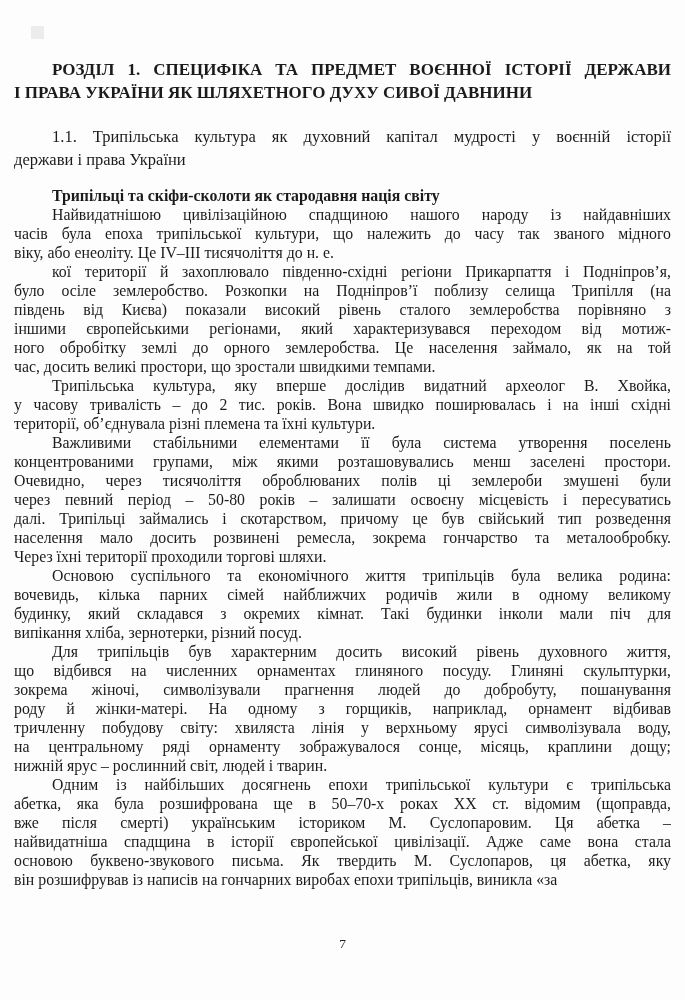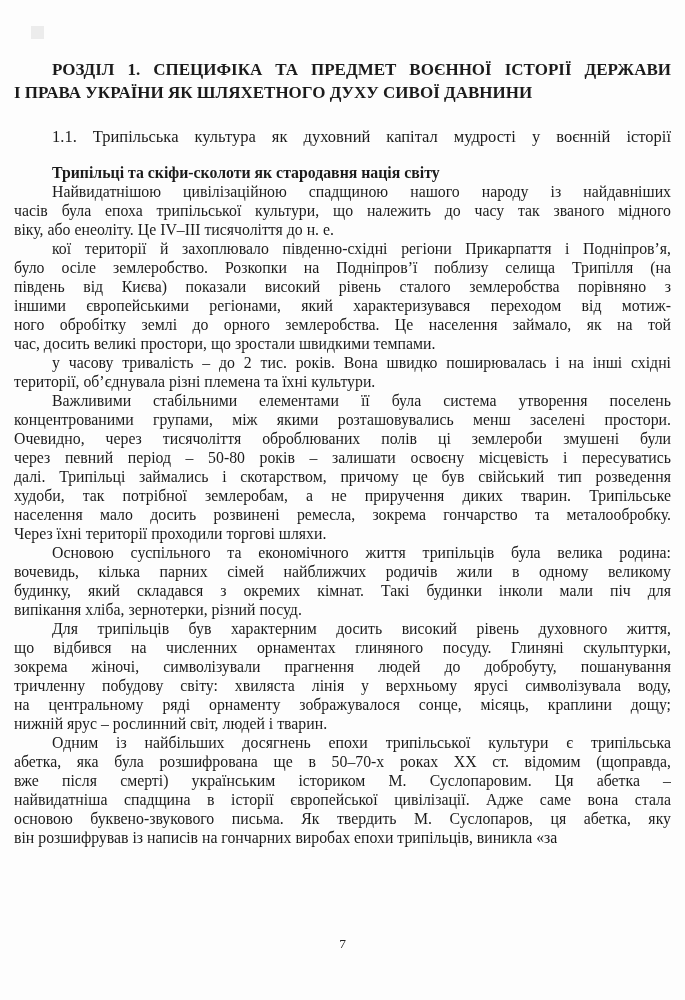--- a/index.html
+++ b/index.html
@@ -39,62 +39,64 @@
 
 <div class="page">
   <div class="scan-artifact"></div>
   <div class="content">
     <div class="para chapter-title">
         <div class="line jl">РОЗДІЛ 1. СПЕЦИФІКА ТА ПРЕДМЕТ ВОЄННОЇ ІСТОРІЇ ДЕРЖАВИ</div>
         <div class="line">І ПРАВА УКРАЇНИ ЯК ШЛЯХЕТНОГО ДУХУ СИВОЇ ДАВНИНИ</div>
       </div>
     <div class="para section-title">
         <div class="line jl">1.1. Трипільська культура як духовний капітал мудрості у воєнній історії</div>
+        <div class="line">держави і права України</div>
       </div>
     <div class="body-text">
         <div class="para bold">
           <div class="line">Трипільці та скіфи-сколоти як стародавня нація світу</div>
         </div>
         <div class="para">
           <div class="line jl">Найвидатнішою цивілізаційною спадщиною нашого народу із найдавніших</div>
           <div class="line jl">часів була епоха трипільської культури, що належить до часу так званого мідного</div>
           <div class="line">віку, або енеоліту. Це IV–III тисячоліття до н. е.</div>
         </div>
         <div class="para">
           <div class="line jl">кої території й захоплювало південно-східні регіони Прикарпаття і Подніпров’я,</div>
           <div class="line jl">було осіле землеробство. Розкопки на Подніпров’ї поблизу селища Трипілля (на</div>
           <div class="line jl">південь від Києва) показали високий рівень сталого землеробства порівняно з</div>
           <div class="line jl">іншими європейськими регіонами, який характеризувався переходом від мотиж-</div>
           <div class="line jl">ного обробітку землі до орного землеробства. Це населення займало, як на той</div>
           <div class="line">час, досить великі простори, що зростали швидкими темпами.</div>
         </div>
         <div class="para">
+          <div class="line jl">Трипільська культура, яку вперше дослідив видатний археолог В. Хвойка,</div>
           <div class="line jl">у часову тривалість – до 2 тис. років. Вона швидко поширювалась і на інші східні</div>
           <div class="line">території, об’єднувала різні племена та їхні культури.</div>
         </div>
         <div class="para">
           <div class="line jl">Важливими стабільними елементами її була система утворення поселень</div>
           <div class="line jl">концентрованими групами, між якими розташовувались менш заселені простори.</div>
           <div class="line jl">Очевидно, через тисячоліття оброблюваних полів ці землероби змушені були</div>
           <div class="line jl">через певний період – 50-80 років – залишати освоєну місцевість і пересуватись</div>
           <div class="line jl">далі. Трипільці займались і скотарством, причому це був свійський тип розведення</div>
-          <div class="line jl">худоби, так потрібної землеробам, а не приручення диких тварин. Трипільське</div>
           <div class="line jl">населення мало досить розвинені ремесла, зокрема гончарство та металообробку.</div>
           <div class="line">Через їхні території проходили торгові шляхи.</div>
         </div>
         <div class="para">
           <div class="line jl">Основою суспільного та економічного життя трипільців була велика родина:</div>
           <div class="line jl">вочевидь, кілька парних сімей найближчих родичів жили в одному великому</div>
           <div class="line jl">будинку, який складався з окремих кімнат. Такі будинки інколи мали піч для</div>
           <div class="line">випікання хліба, зернотерки, різний посуд.</div>
         </div>
         <div class="para">
           <div class="line jl">Для трипільців був характерним досить високий рівень духовного життя,</div>
           <div class="line jl">що відбився на численних орнаментах глиняного посуду. Глиняні скульптурки,</div>
           <div class="line jl">зокрема жіночі, символізували прагнення людей до добробуту, пошанування</div>
+          <div class="line jl">роду й жінки-матері. На одному з горщиків, наприклад, орнамент відбивав</div>
           <div class="line jl">тричленну побудову світу: хвиляста лінія у верхньому ярусі символізувала воду,</div>
           <div class="line jl">на центральному ряді орнаменту зображувалося сонце, місяць, краплини дощу;</div>
           <div class="line">нижній ярус – рослинний світ, людей і тварин.</div>
         </div>
         <div class="para">
           <div class="line jl">Одним із найбільших досягнень епохи трипільської культури є трипільська</div>
           <div class="line jl">абетка, яка була розшифрована ще в 50–70-х роках ХХ ст. відомим (щоправда,</div>
           <div class="line jl">вже після смерті) українським істориком М. Суслопаровим. Ця абетка –</div>
           <div class="line jl">найвидатніша спадщина в історії європейської цивілізації. Адже саме вона стала</div>
           <div class="line jl">основою буквено-звукового письма. Як твердить М. Суслопаров, ця абетка, яку</div>

